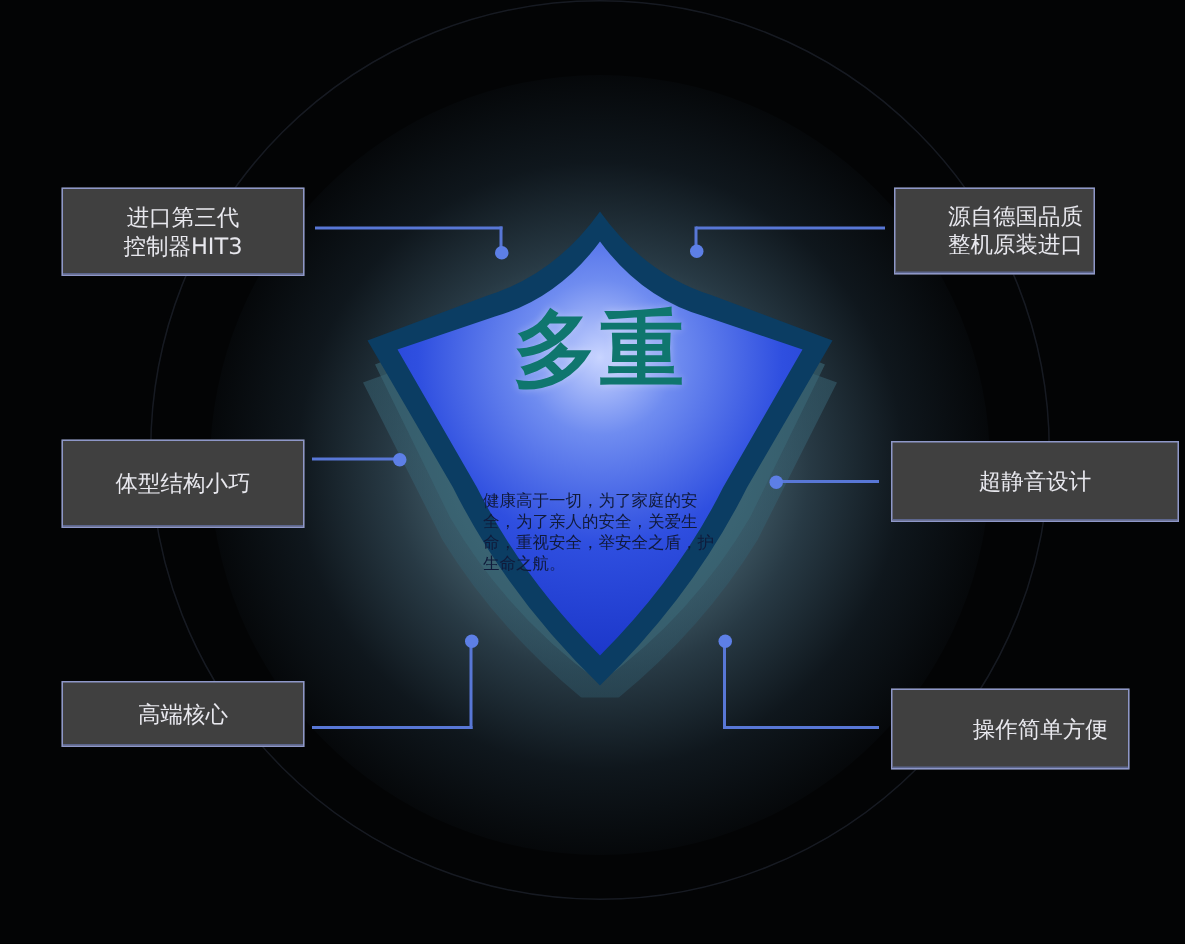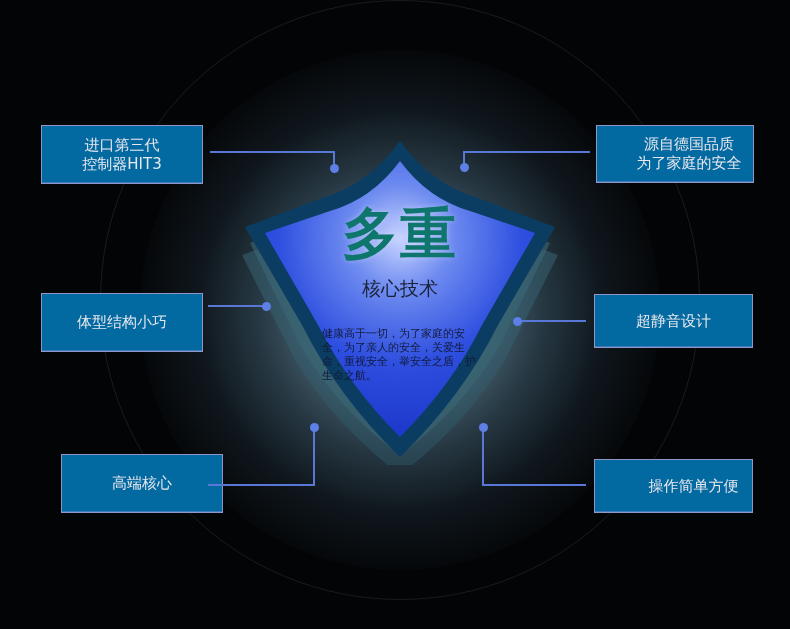--- a/index.html
+++ b/index.html
@@ -20,21 +20,21 @@
         rgba(25,38,48,0.55) 55%,
         rgba(8,12,16,0.3) 72%,
         rgba(0,0,0,0) 100%);
     }
     .ring {
       position: absolute; left: 400px; top: 300px; width: 600px; height: 600px; margin-left: -300px; margin-top: -300px;
       border-radius: 50%; border: 1px solid rgba(60,70,90,0.35);
     }
 
     .label-box {
-      position: absolute; border: 1px solid #8e97c8; background: #0369a1;
+      position: absolute; border: 1px solid #8e97c8; background: #404040;
       color: #e8e8ee; font-size: 15px; line-height: 19px; text-align: center;
       display: flex; flex-direction: column; align-items: center; justify-content: center;
       box-shadow: inset 0 -1px 0 rgba(120,140,220,0.5);
     }
 
     .connector { position: absolute; background: #5877d6; }
     .dot { position: absolute; width: 9px; height: 9px; border-radius: 50%; background: #5d7fe6; margin-left: -4.5px; margin-top: -4.5px; }
 
     .shield-svg { position: absolute; left: 230px; top: 135px; }
 
@@ -75,52 +75,51 @@
 
     <path d="M12 120 L95 90 Q140 78 170 40 Q200 78 245 90 L328 120 L275 225 Q235 290 170 340 Q105 290 65 225 Z" fill="url(#shadowGrad)" opacity="0.55"></path>
     <path d="M20 108 L95 78 Q140 66 170 28 Q200 66 245 78 L320 108 L270 210 Q232 275 170 320 Q108 275 70 210 Z" fill="#3a6777" opacity="0.6"></path>
 
     <path d="M15 92 L95 62 Q140 48 170 6 Q200 48 245 62 L325 92 L268 190 Q232 262 170 322 Q108 262 72 190 Z" fill="#0b3d63"></path>
 
     <path d="M35 98 L100 76 Q142 64 170 26 Q198 64 240 76 L305 98 L252 190 Q222 250 170 302 Q118 250 88 190 Z" fill="url(#innerGrad)"></path>
   </svg>
 
   <div class="shield-title">多重</div>
-  <div class="shield-subtitle">核心技术</div>
   <div class="shield-body">健康高于一切，为了家庭的安全，为了亲人的安全，关爱生命，重视安全，举安全之盾，护生命之航。</div>
 
   <div class="label-box" style="left:41px; top:125px; width:162px; height:59px;">
     <span>进口第三代</span>
     <span>控制器HIT3</span>
   </div>
   <div class="connector" style="left:210px; top:151px; width:125px; height:2px;"></div>
   <div class="connector" style="left:333px; top:151px; width:2px; height:16px;"></div>
   <div class="dot" style="left:334px; top:168px;"></div>
 
-  <div class="label-box" style="left:596px; top:125px; width:158px; height:58px;padding-left:28px;">
+  <div class="label-box" style="left:596px; top:125px; width:134px; height:58px;padding-left:28px;">
     <span>源自德国品质</span>
-    <span>为了家庭的安全</span>
+    <span>整机原装进口</span>
   </div>
   <div class="connector" style="left:464px; top:151px; width:126px; height:2px;"></div>
   <div class="connector" style="left:463px; top:151px; width:2px; height:16px;"></div>
   <div class="dot" style="left:464px; top:167px;"></div>
 
   <div class="label-box" style="left:41px; top:277px; width:162px; height:59px;margin-top:16px;">
     <span>体型结构小巧</span>
   </div>
   <div class="connector" style="left:208px; top:305px; width:57px; height:2px;"></div>
   <div class="dot" style="left:266px; top:306px;"></div>
 
-  <div class="label-box" style="left:594px; top:294px; width:159px; height:54px;">
+  <div class="label-box" style="left:594px; top:294px; width:192px; height:54px;">
     <span>超静音设计</span>
   </div>
   <div class="connector" style="left:517px; top:320px; width:69px; height:2px;"></div>
   <div class="dot" style="left:517px; top:321px;"></div>
 
-  <div class="label-box" style="left:41px; top:454px; width:162px; height:59px;margin-left:20px;">
+  <div class="label-box" style="left:41px; top:454px; width:162px; height:44px;">
     <span>高端核心</span>
   </div>
   <div class="connector" style="left:208px; top:484px; width:107px; height:2px;"></div>
   <div class="connector" style="left:313px; top:427px; width:2px; height:59px;"></div>
   <div class="dot" style="left:314px; top:427px;"></div>
 
   <div class="label-box" style="left:594px; top:459px; width:159px; height:54px;padding-left:40px;">
     <span>操作简单方便</span>
   </div>
   <div class="connector" style="left:482px; top:484px; width:104px; height:2px;"></div>

